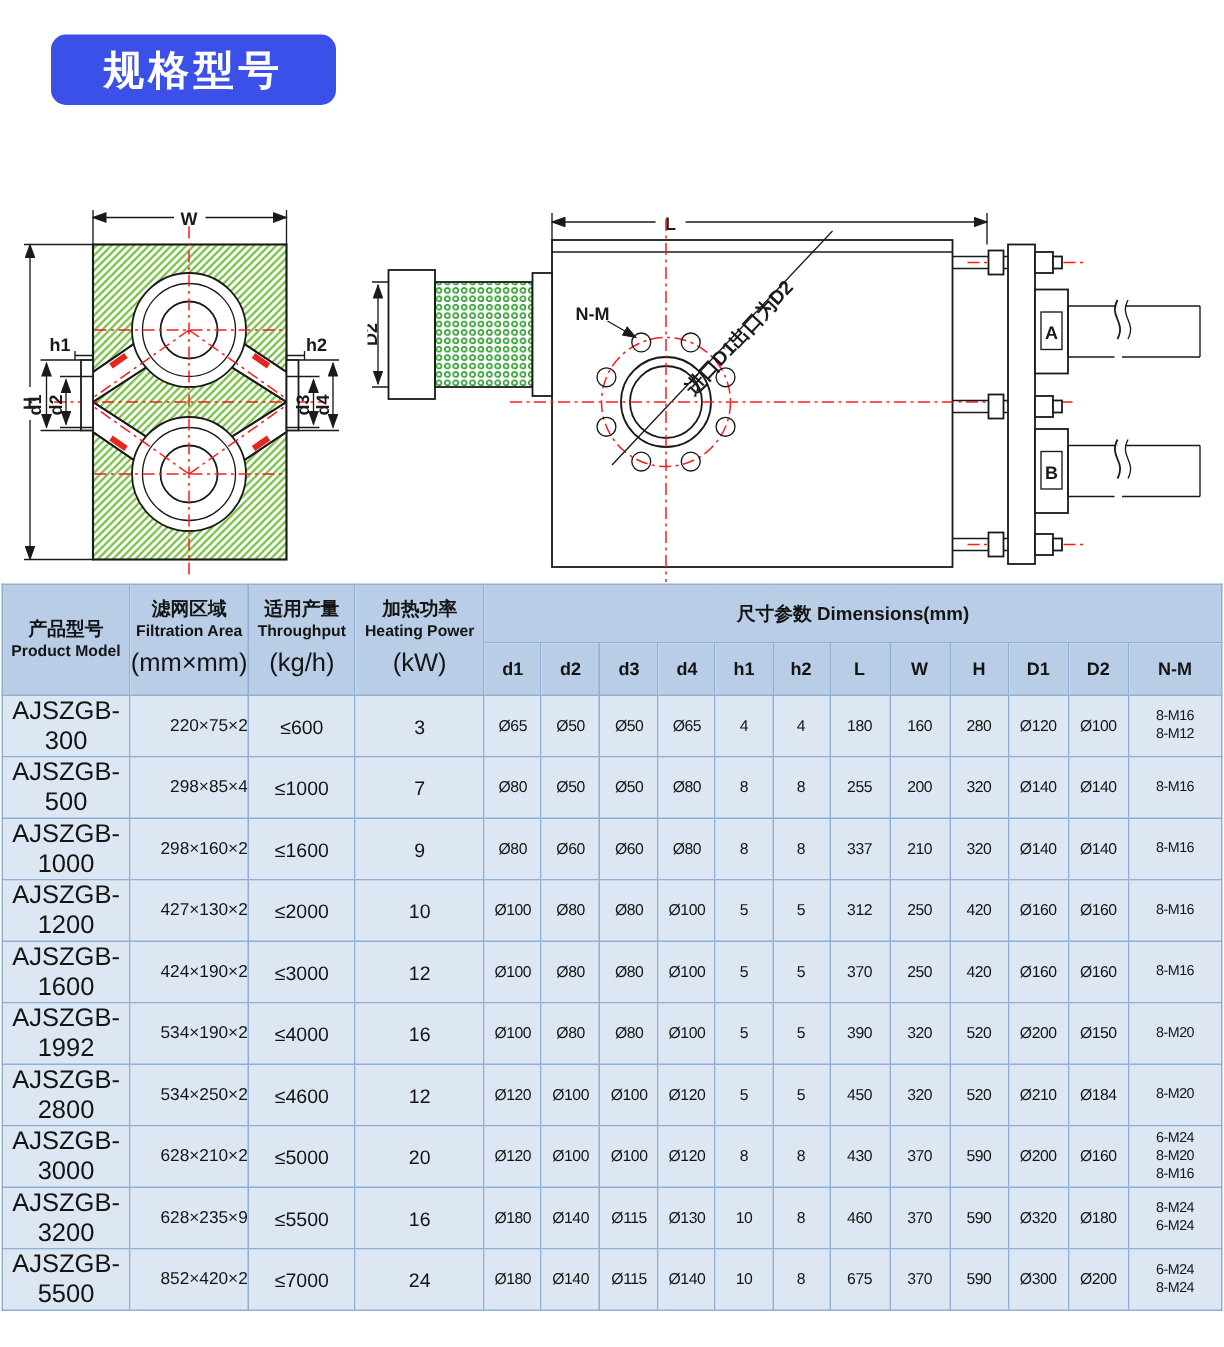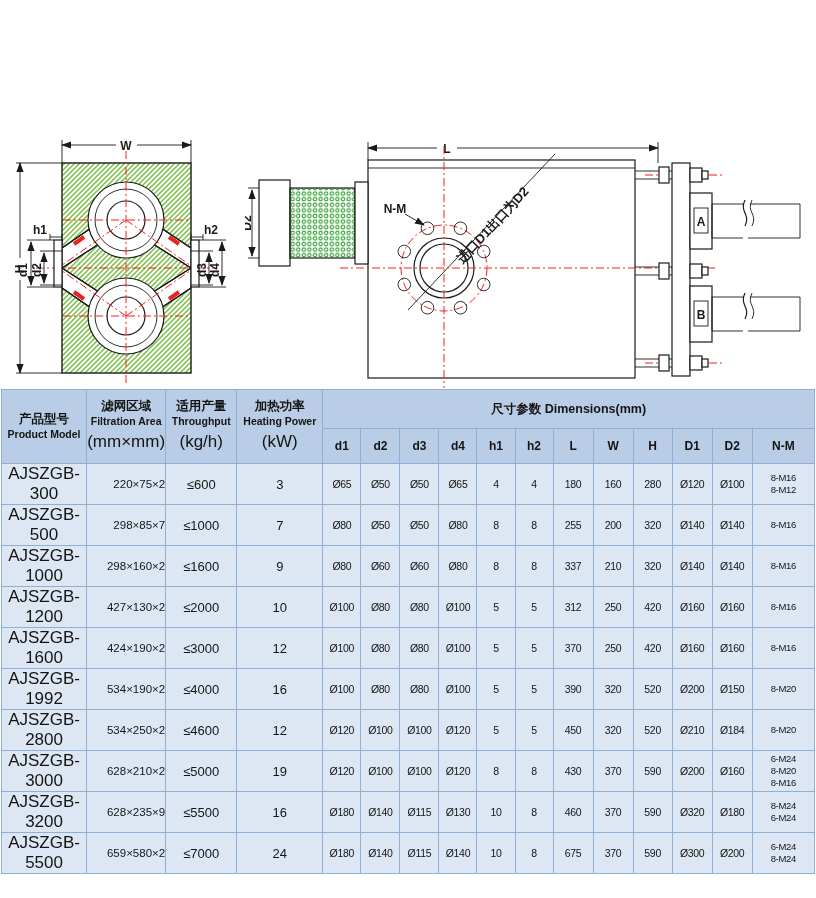--- a/index.html
+++ b/index.html
@@ -43,20 +43,21 @@
   .spec td.c-area{font-size:11.5px;text-align:right;}
   .spec td.c-thr,.spec td.c-heat{font-size:13px;}
   .spec td.c-dim{font-size:10.5px;letter-spacing:-0.3px;}
   .spec td.c-nm{font-size:9.5px;line-height:1.25;white-space:pre-line;letter-spacing:-0.3px;}
 </style>
 </head>
 <body>
 
 <div class="page">
 
+  <div class="badge">规格型号</div>
 
   <svg id="front-view" class="drawing" width="243" height="272" viewBox="0 0 243 272">
     <defs>
       <pattern id="hatch" width="5" height="5" patternUnits="userSpaceOnUse">
         <path class="hatchline" d="M-1,1 l2,-2 M0,5 l5,-5 M4,6 l2,-2"></path>
       </pattern>
       <marker id="arr" markerWidth="11" markerHeight="8" refX="10" refY="4" orient="auto-start-reverse">
         <path d="M0,0 L11,4 L0,8 z" fill="#1a1a1a"></path>
       </marker>
     </defs>
@@ -262,21 +263,21 @@
           <td class="c-dim">180</td>
           <td class="c-dim">160</td>
           <td class="c-dim">280</td>
           <td class="c-dim">Ø120</td>
           <td class="c-dim">Ø100</td>
           <td class="c-nm">8-M16
 8-M12</td>
         </tr>
         <tr>
           <td class="c-model">AJSZGB-500</td>
-          <td class="c-area">298×85×7</td>
+          <td class="c-area">298×85×4</td>
           <td class="c-thr">≤1000</td>
           <td class="c-heat">7</td>
           <td class="c-dim">Ø80</td>
           <td class="c-dim">Ø50</td>
           <td class="c-dim">Ø50</td>
           <td class="c-dim">Ø80</td>
           <td class="c-dim">8</td>
           <td class="c-dim">8</td>
           <td class="c-dim">255</td>
           <td class="c-dim">200</td>
@@ -372,21 +373,21 @@
           <td class="c-dim">320</td>
           <td class="c-dim">520</td>
           <td class="c-dim">Ø210</td>
           <td class="c-dim">Ø184</td>
           <td class="c-nm">8-M20</td>
         </tr>
         <tr>
           <td class="c-model">AJSZGB-3000</td>
           <td class="c-area">628×210×2</td>
           <td class="c-thr">≤5000</td>
-          <td class="c-heat">19</td>
+          <td class="c-heat">20</td>
           <td class="c-dim">Ø120</td>
           <td class="c-dim">Ø100</td>
           <td class="c-dim">Ø100</td>
           <td class="c-dim">Ø120</td>
           <td class="c-dim">8</td>
           <td class="c-dim">8</td>
           <td class="c-dim">430</td>
           <td class="c-dim">370</td>
           <td class="c-dim">590</td>
           <td class="c-dim">Ø200</td>
@@ -409,21 +410,21 @@
           <td class="c-dim">460</td>
           <td class="c-dim">370</td>
           <td class="c-dim">590</td>
           <td class="c-dim">Ø320</td>
           <td class="c-dim">Ø180</td>
           <td class="c-nm">8-M24
 6-M24</td>
         </tr>
         <tr>
           <td class="c-model">AJSZGB-5500</td>
-          <td class="c-area">659×580×2</td>
+          <td class="c-area">852×420×2</td>
           <td class="c-thr">≤7000</td>
           <td class="c-heat">24</td>
           <td class="c-dim">Ø180</td>
           <td class="c-dim">Ø140</td>
           <td class="c-dim">Ø115</td>
           <td class="c-dim">Ø140</td>
           <td class="c-dim">10</td>
           <td class="c-dim">8</td>
           <td class="c-dim">675</td>
           <td class="c-dim">370</td>

